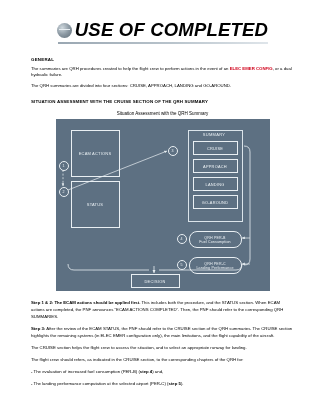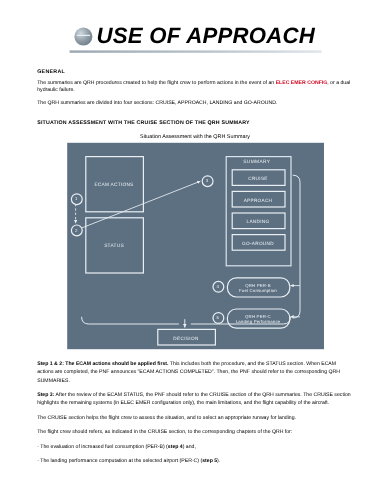--- a/index.html
+++ b/index.html
@@ -118,21 +118,21 @@
   .steps p{font-size:4.3px;line-height:1.62;margin:0 0 5px;}
   .steps p:last-child{margin-bottom:0;}
 </style>
 </head>
 <body>
 
 <div class="page">
 
   <div class="header">
     <span class="logo"></span>
-    <span class="doc-title">USE OF APPROACH</span>
+    <span class="doc-title">USE OF COMPLETED</span>
   </div>
   <div class="title-rule"></div>
 
   <div class="content">
 
     <div class="sec-head">GENERAL</div>
 
     <p class="body"><span>The summaries are QRH procedures created to help the flight crew to perform actions in the event of an </span><span class="red">ELEC EMER CONFIG</span><span>, or a dual hydraulic failure.</span></p>
 
     <p class="body">The QRH summaries are divided into four sections: CRUISE, APPROACH, LANDING and GO-AROUND.</p>

